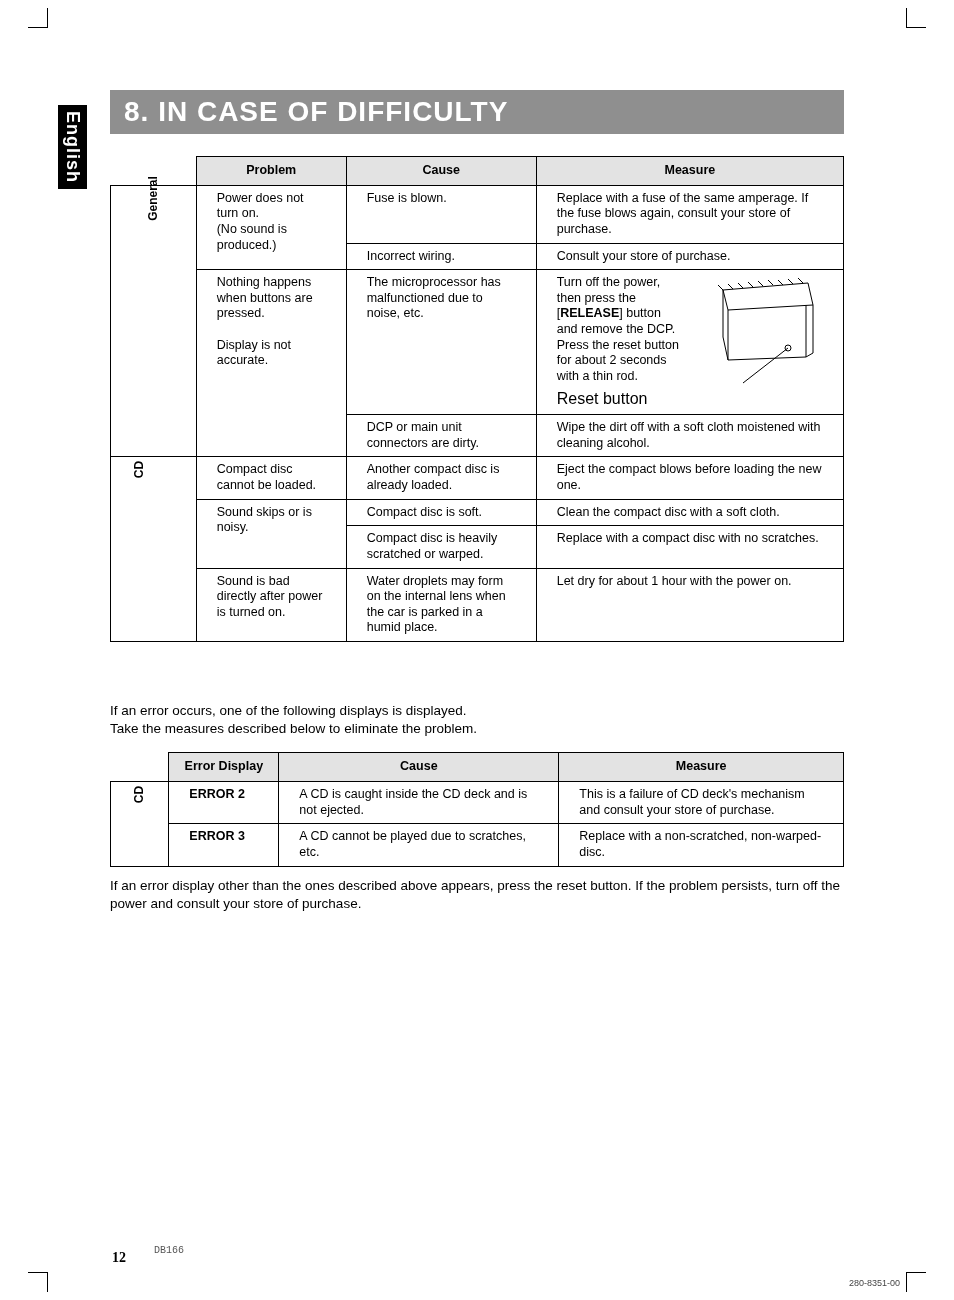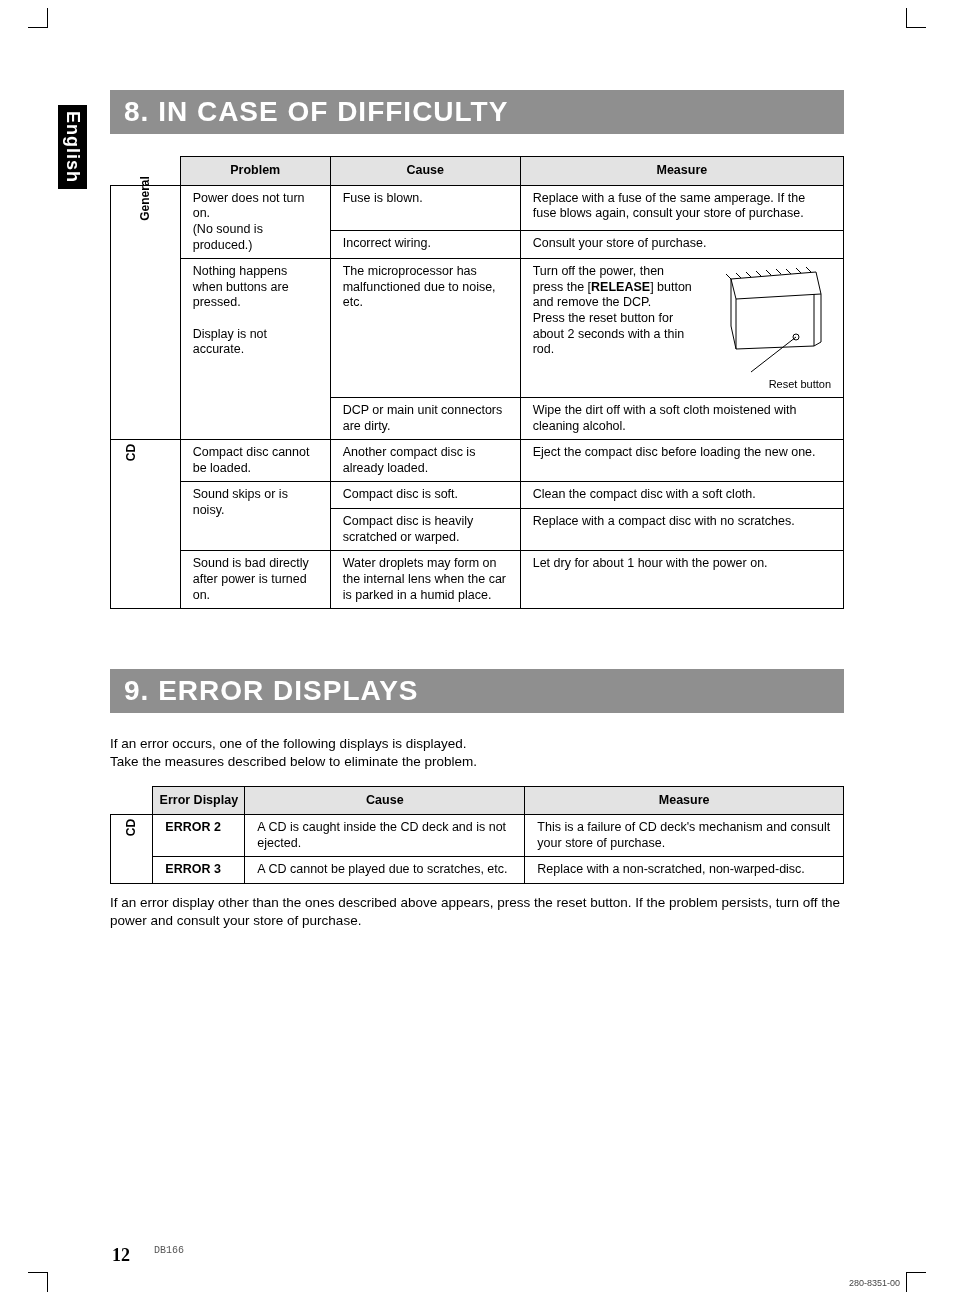--- a/index.html
+++ b/index.html
@@ -49,21 +49,21 @@
     margin-bottom: 22px;
     font-family: Arial, Helvetica, sans-serif;
   }
   table.trouble {
     border-collapse: collapse;
     width: 100%;
     font-size: 12.5px;
   }
   table.trouble th, table.trouble td {
     border: 1px solid #000;
-    padding: 5px 12px;
+    padding: 5px 20px;
     text-align: left;
     vertical-align: top;
     line-height: 1.25;
   }
   table.trouble th {
     background: #e3e3e3;
     font-weight: bold;
     text-align: center;
     padding: 6px 0;
   }
@@ -83,21 +83,21 @@
   }
   .intro, .outro {
     font-size: 13.5px;
     line-height: 1.35;
     margin: 10px 0 14px 0;
   }
   .page-num {
     position: absolute;
     bottom: 34px;
     left: 112px;
-    font-size: 18px;
+    font-size: 14px;
     font-weight: bold;
     font-family: Georgia, 'Times New Roman', serif;
   }
   .model {
     position: absolute;
     bottom: 44px;
     left: 154px;
     font-size: 10px;
     color: #555;
     font-family: Liberation Mono, monospace;
@@ -110,22 +110,21 @@
     color: #444;
   }
   .section2 { margin-top: 60px; }
   .measure-cell { position: relative; margin-left: 44px; }
   .reset-illus {
     float: right;
     width: 130px;
     margin: 0 0 4px 8px;
   }
   .reset-caption {
-    text-align: right;
-    font-size: 11px;
+    font-size: 16px;
     margin-top: 2px;
     clear: right;
   }
   .bold { font-weight: bold; }
 </style>
 </head>
 <body>
 
 <div class="crop-tl"></div>
 <div class="crop-tr"></div>
@@ -181,49 +180,48 @@
     </tr>
     <tr>
       <td>DCP or main unit connectors are dirty.</td>
       <td>Wipe the dirt off with a soft cloth moistened with cleaning alcohol.</td>
     </tr>
 
     <tr>
       <td class="cat" rowspan="4"><span>CD</span></td>
       <td>Compact disc cannot be loaded.</td>
       <td>Another compact disc is already loaded.</td>
-      <td>Eject the compact disc before loading the new one.</td>
+      <td>Eject the compact blows before loading the new one.</td>
     </tr>
     <tr>
       <td rowspan="2">Sound skips or is noisy.</td>
       <td>Compact disc is soft.</td>
       <td>Clean the compact disc with a soft cloth.</td>
     </tr>
     <tr>
       <td>Compact disc is heavily scratched or warped.</td>
       <td>Replace with a compact disc with no scratches.</td>
     </tr>
     <tr>
       <td>Sound is bad directly after power is turned on.</td>
       <td>Water droplets may form on the internal lens when the car is parked in a humid place.</td>
       <td>Let dry for about 1 hour with the power on.</td>
     </tr>
   </tbody>
     </table>
 
   <div class="section2">
-    <div class="section-header">9. ERROR DISPLAYS</div>
     <div class="intro" style="white-space:pre-line">If an error occurs, one of the following displays is displayed.
 Take the measures described below to eliminate the problem.</div>
 
     <table class="trouble">
       <tbody>
           <tr>
         <th style="background:#fff;border-top:none;border-left:none;border-bottom:1px solid #000;border-right:1px solid #000;width:26px;"></th>
-        <th style="width:92px">Error Display</th>
+        <th style="width:110px">Error Display</th>
         <th style="width:280px">Cause</th>
         <th>Measure</th>
       </tr>
       <tr>
         <td class="cat" rowspan="2"><span>CD</span></td>
         <td class="bold">ERROR 2</td>
         <td>A CD is caught inside the CD deck and is not ejected.</td>
         <td>This is a failure of CD deck's mechanism and consult your store of purchase.</td>
       </tr>
       <tr>

